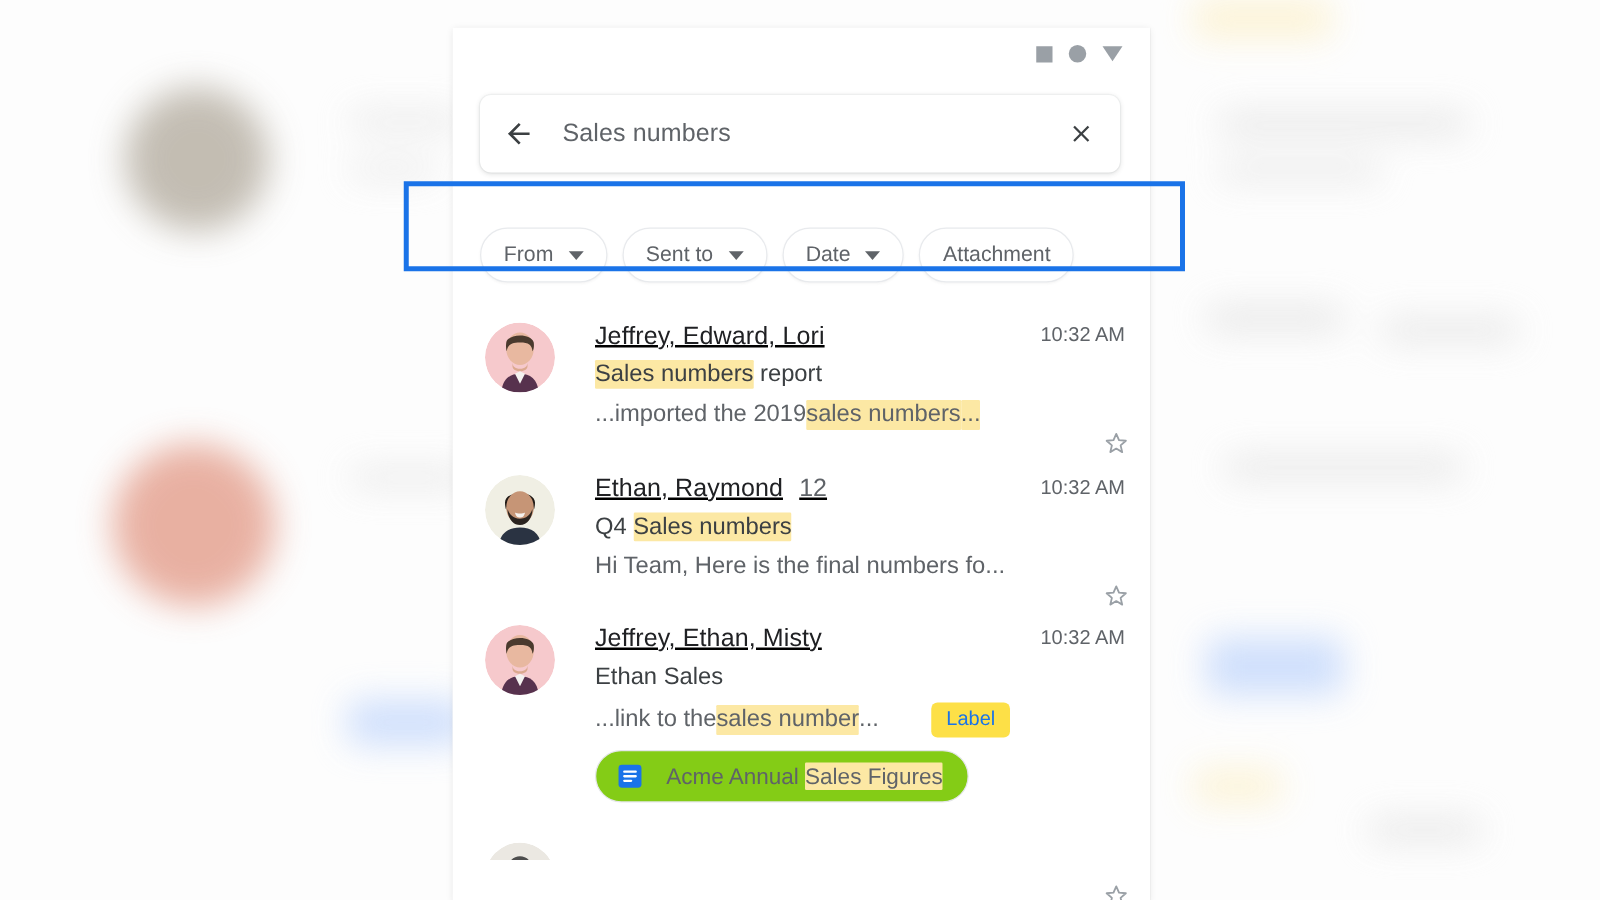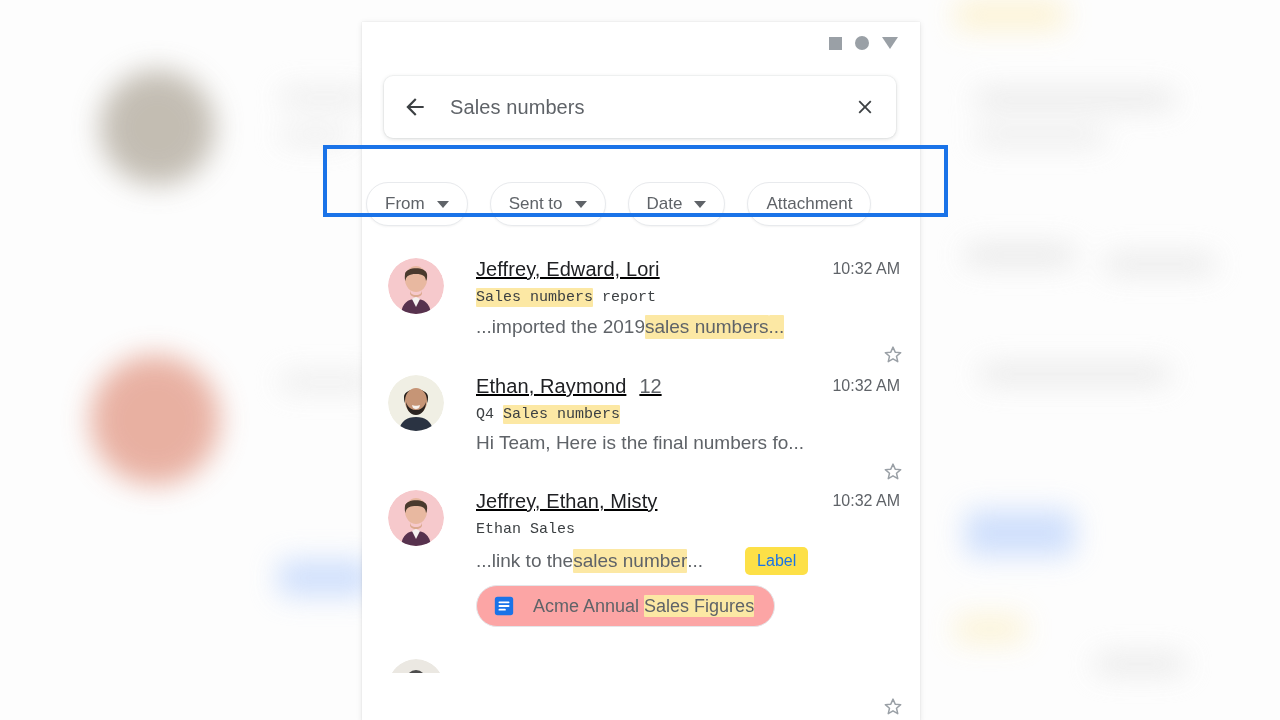--- a/index.html
+++ b/index.html
@@ -77,22 +77,22 @@
     position: absolute;
     left: 323px; top: 145px;
     width: 625px; height: 72px;
     border: 4px solid #1a73e8;
     z-index: 5;
     pointer-events: none;
   }
 
   
   .chips {
-    position: absolute; left: 4px; top: 160px;
-    display: flex; align-items: center; gap: 22px;
+    position: absolute; left: 22px; top: 160px;
+    display: flex; align-items: center; gap: 12px;
     height: 44px;
   }
   .chip {
     height: 44px;
     border: 1px solid #e8eaed;
     border-radius: 22px;
     background: #fff;
     display: flex; align-items: center;
     padding: 0 18px;
     font-size: 17px;
@@ -132,23 +132,22 @@
     font-size: 20px; color: #202124; letter-spacing: .1px;
     white-space: nowrap;
   }
   .count { font-size: 20px; color: #5f6368; margin-left: 13px; }
   .time {
     position: absolute; right: 20px; top: 2px;
     font-size: 16px; color: #5f6368; white-space: nowrap;
   }
   .subject {
     margin-top: 8px;
-    font-size: 15px; color: #3c4043;
-    white-space: nowrap;
-    font-family: Liberation Mono, monospace;
+    font-size: 19px; color: #3c4043;
+    white-space: nowrap;
   }
   .snippet {
     margin-top: 9px;
     font-size: 19px; color: #5f6368;
     white-space: nowrap;
     display: flex; align-items: center;
   }
   mark {
     background: #fce8a4;
     color: inherit;
@@ -173,21 +172,21 @@
     white-space: nowrap;
   }
 
   .attach-chip {
     margin-top: 10px;
     display: inline-flex; align-items: center;
     height: 42px;
     border: 1px solid #e4e6e9;
     border-radius: 21px;
     padding: 0 20px 0 16px;
-    background: #fca5a5;
+    background: #84cc16;
     white-space: nowrap;
   }
   .doc-icon { width: 22px; height: 22px; flex: none; margin-right: 18px; }
   .attach-name { font-size: 18px; color: #5f6368; }
 
   .row-partial { overflow: hidden; height: 28px; }
 </style>
 </head>
 <body>
 

